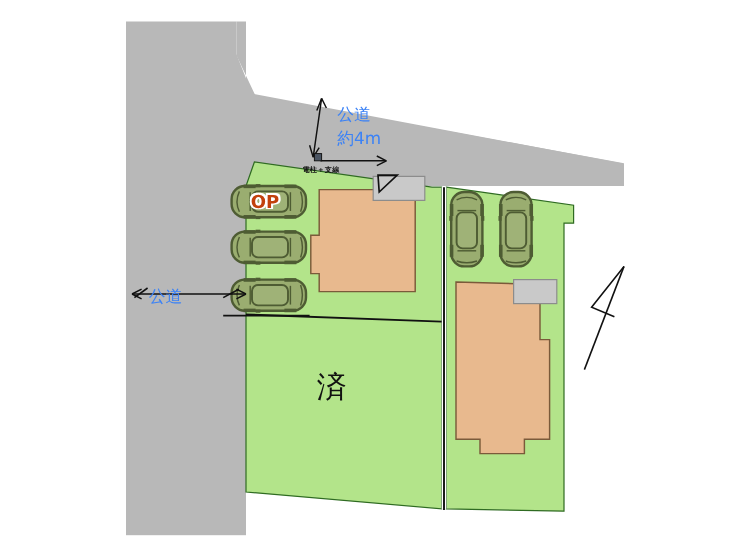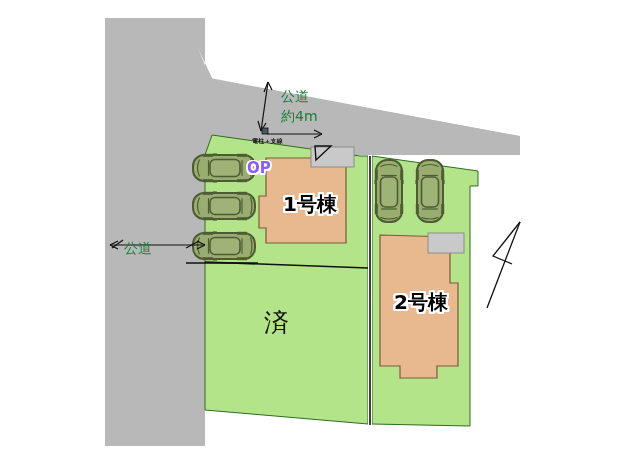--- a/index.html
+++ b/index.html
@@ -45,31 +45,30 @@
        2px 1px 0 #fff, -2px 1px 0 #fff, 2px -1px 0 #fff, -2px -1px 0 #fff;
   }
   .sold-label {
     font-size: 25px;
     font-weight: 400;
     color: #111111;
   }
   .road-label {
     font-size: 14px;
     font-weight: 400;
-    color: #15803d;
+    color: #3b82f6;
     line-height: 1.45;
   }
   .op-label {
     font-size: 15px;
     font-weight: 700;
-    color: #8b5cf6;
+    color: #c2410c;
     text-shadow:
        1.5px 0 0 #fff, -1.5px 0 0 #fff, 0 1.5px 0 #fff, 0 -1.5px 0 #fff,
        1.5px 1.5px 0 #fff, -1.5px 1.5px 0 #fff, 1.5px -1.5px 0 #fff, -1.5px -1.5px 0 #fff;
-    padding-left: 38px;
   }
   .pole-label {
     font-size: 6px;
     font-weight: 700;
     color: #111111;
     letter-spacing: 0.2px;
   }
 </style>
 </head>
 <body>
@@ -189,19 +188,17 @@
     <div>公道</div>
     <div>約4m</div>
   </div>
 
   <div class="lbl pole-label" style="left:252px; top:137px;">電柱＋支線</div>
 
   <div class="lbl road-label" style="left:124px; top:238px;">公道</div>
 
   <div class="lbl op-label" style="left:209px; top:159px;">OP</div>
 
-  <div class="lbl bldg-label" style="left:283px; top:191px;">1号棟</div>
-
-  <div class="lbl bldg-label" style="left:394px; top:289px;">2号棟</div>
+
 
   <div class="lbl sold-label" style="left:264px; top:306px;">済</div>
 
 </div>
 
 </body></html>

